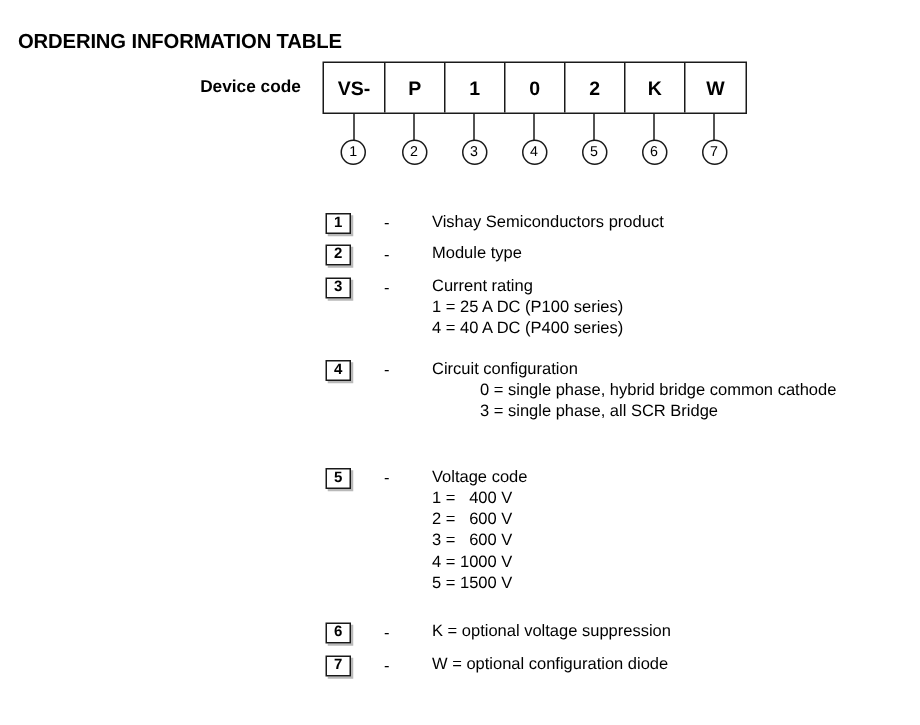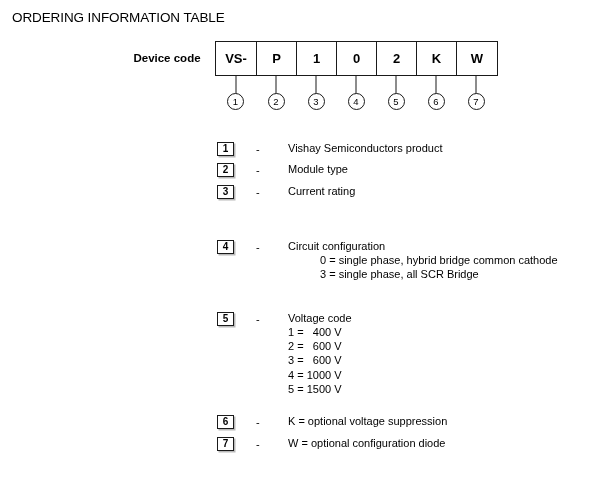--- a/index.html
+++ b/index.html
@@ -13,23 +13,23 @@
     position: relative;
     font-family: "Liberation Sans", sans-serif;
     color: #000000;
     overflow: hidden;
   }
 
   
   .page-title {
     position: absolute;
     left: 12px;
-    top: 10px;
+    top: 20px;
     font-size: 13.5px;
-    font-weight: normal;
+    font-weight: bold;
     letter-spacing: -0.1px;
     color: #000;
     white-space: nowrap;
   }
 
   
   .devicecode-label {
     position: absolute;
     left: 124px;
     top: 52px;
@@ -218,20 +218,22 @@
     <div class="num-box" style="top:27px;">2</div>
     <div class="dash" style="top:27px;">-</div>
     <div class="desc" style="top:26px;">Module type</div>
   </div>
 
   <div class="legend-row">
     <div class="num-box" style="top:49px;">3</div>
     <div class="dash" style="top:49px;">-</div>
     <div class="desc" style="top:48px;">Current rating</div>
     <div class="sublist" style="top:62px;">
+      <div class="sub-line">1 = 25 A DC (P100 series)</div>
+      <div class="sub-line">4 = 40 A DC (P400 series)</div>
     </div>
   </div>
 
   <div class="legend-row">
     <div class="num-box" style="top:104px;">4</div>
     <div class="dash" style="top:104px;">-</div>
     <div class="desc" style="top:103px;">Circuit configuration</div>
     <div class="sublist" style="top:117px;margin-left:32px;">
       <div class="sub-line">0 = single phase, hybrid bridge common cathode</div>
       <div class="sub-line">3 = single phase, all SCR Bridge</div>

